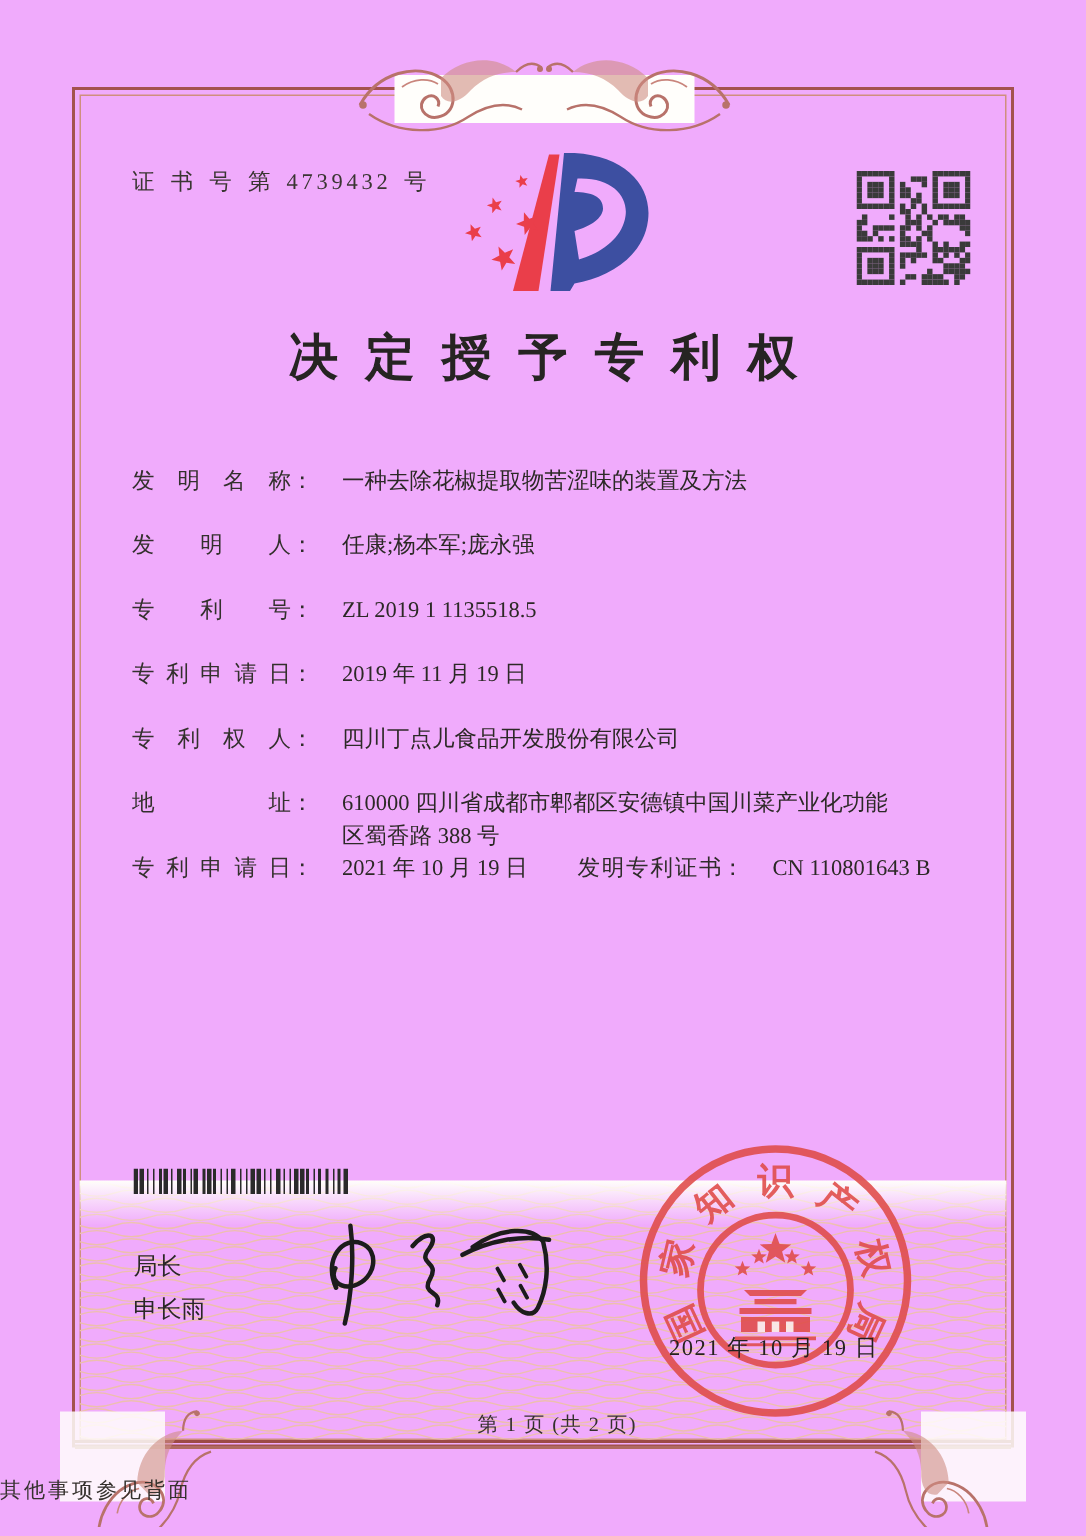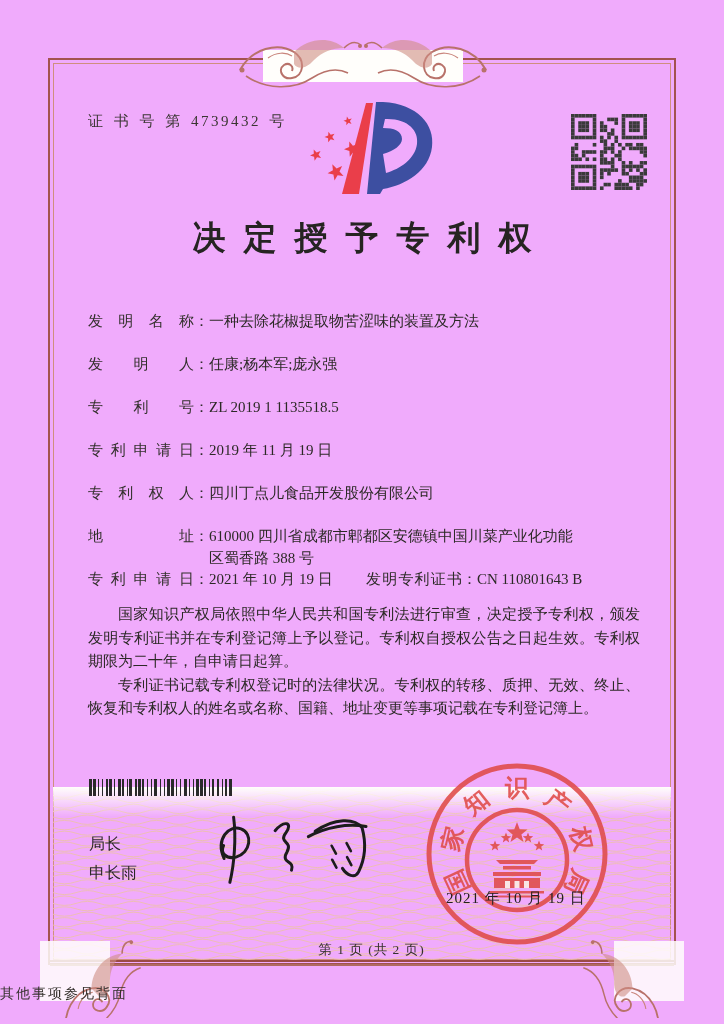--- a/index.html
+++ b/index.html
@@ -29,21 +29,21 @@
                  font-size:33px; font-weight:bold; letter-spacing:18px; padding-left:18px;
                  color:#262422; z-index:3; }
 
   
   .fields { position:absolute; left:88px; top:0; width:556px; z-index:3; font-size:15px; }
   .frow { position:absolute; left:0; width:556px; display:flex; align-items:flex-start;
                  line-height:22px; }
   .flabel { display:inline-block; width:106px; text-align:justify; text-align-last:justify;
                  flex:0 0 106px; color:#33302c; }
   .fcolon { flex:0 0 15px; }
-  .fvalue { white-space:pre-line; color:#2c2926; }
+  .fvalue { white-space:pre-line; color:#2c2926;margin-left:19px; }
   .fvalue.fixed { flex:0 0 157px; }
   .flabel2 { display:inline-block; width:96px; text-align:justify; text-align-last:justify;
                  flex:0 0 96px; }
 
   
   .body-text { position:absolute; left:88px; top:603px; width:552px; z-index:3; }
   .body-text p { font-size:15px; line-height:23.6px; text-indent:2em; text-align:justify;
                  color:#2c2926; }
 
   
@@ -418,24 +418,20 @@
     <div class="frow" style="top:568px">
       <span class="flabel">专利申请日</span>
         <span class="fcolon">：</span>
         <span class="fvalue fixed">2021 年 10 月 19 日</span>
         <span class="flabel2">发明专利证书</span>
         <span class="fcolon">：</span>
         <span class="fvalue">CN 110801643 B</span>
     </div>
   </div>
 
-  <div class="body-text">
-    <p>国家知识产权局依照中华人民共和国专利法进行审查，决定授予专利权，颁发发明专利证书并在专利登记簿上予以登记。专利权自授权公告之日起生效。专利权期限为二十年，自申请日起算。</p>
-    <p>专利证书记载专利权登记时的法律状况。专利权的转移、质押、无效、终止、恢复和专利权人的姓名或名称、国籍、地址变更等事项记载在专利登记簿上。</p>
-  </div>
 
   <div class="barcode" id="barcode">
       <div style="flex: 0 0 2.9px; background: rgb(42, 42, 42);"></div>
       <div style="flex: 0 0 1.45px; background: transparent;"></div>
       <div style="flex: 0 0 2.9px; background: rgb(42, 42, 42);"></div>
       <div style="flex: 0 0 1.45px; background: transparent;"></div>
       <div style="flex: 0 0 1.45px; background: rgb(42, 42, 42);"></div>
       <div style="flex: 0 0 2.9px; background: transparent;"></div>
       <div style="flex: 0 0 1.45px; background: rgb(42, 42, 42);"></div>
       <div style="flex: 0 0 2.9px; background: transparent;"></div>

